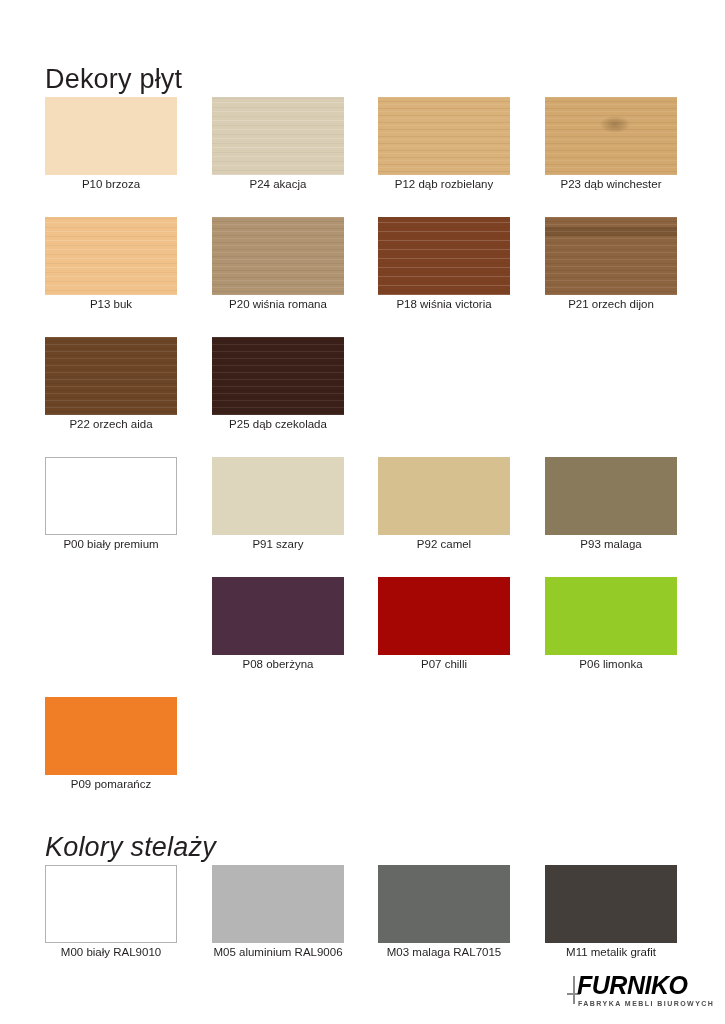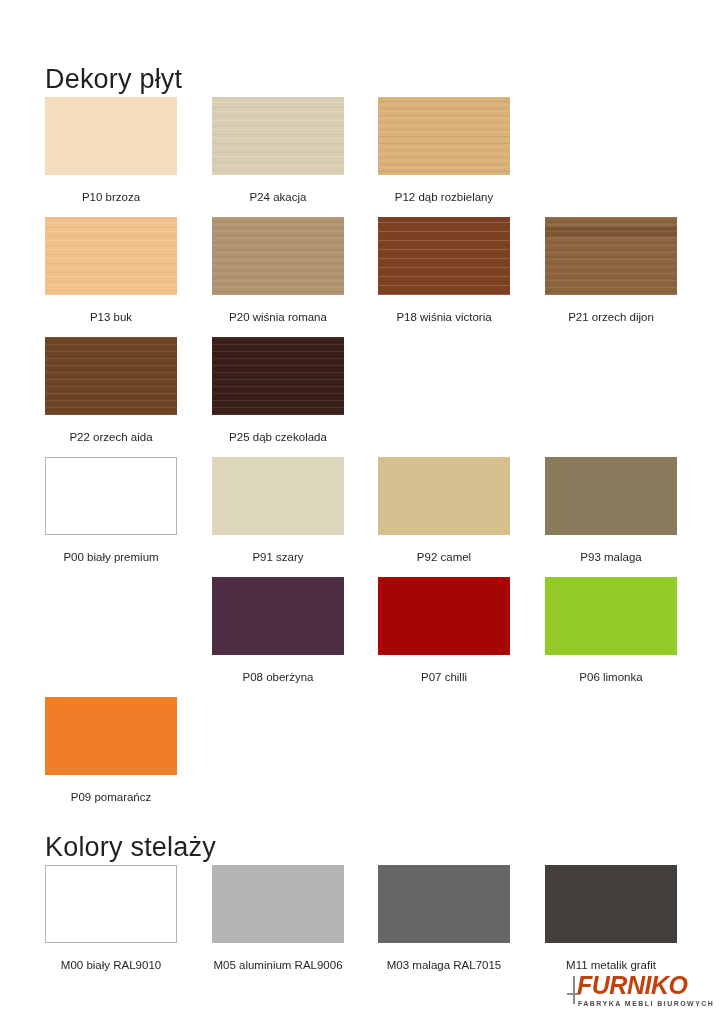--- a/index.html
+++ b/index.html
@@ -26,21 +26,21 @@
   .section-title {
     position: absolute;
     left: 45px;
     font-size: 27px;
     font-weight: 400;
     letter-spacing: 0.2px;
     color: #231f20;
     white-space: nowrap;
   }
   #title-dekory { top: 46px; }
-  #title-stelaze { top: 814px; }
+  #title-stelaze { top: 814px; font-style: italic; }
 
   
   .grid {
     position: absolute;
     left: 45px;
     width: 635px;
   }
   #grid-dekory { top: 97px; }
   #grid-stelaze { top: 865px; }
 
@@ -122,21 +122,21 @@
     position: absolute;
     left: 0;
     right: 0;
     top: 13%;
     height: 9px;
     background: rgba(60,35,15,0.22);
     pointer-events: none;
   }
 
   .label {
-    margin-top: 15px;
+    margin-top: 2px;
     text-align: center;
     font-size: 11.5px;
     line-height: 14px;
     color: #231f20;
     white-space: nowrap;
   }
 
   
   .logo {
     position: absolute;
@@ -170,21 +170,21 @@
   }
   .logo-word {
     position: absolute;
     left: 10px;
     top: 0px;
     font-family: "Liberation Sans", sans-serif;
     font-size: 25px;
     font-weight: bold;
     font-style: italic;
     letter-spacing: -0.5px;
-    color: #c2410c;
+    color: #000000;
     line-height: 26px;
   }
   .logo-tag {
     position: absolute;
     left: 11px;
     top: 27px;
     font-family: "Liberation Sans", sans-serif;
     font-size: 7px;
     font-weight: bold;
     letter-spacing: 1.45px;
@@ -207,20 +207,24 @@
           <div class="label">P10 brzoza</div>
         </div>
         <div class="cell c1">
           <div class="swatch grain-soft" style="background: rgb(217, 205, 180);"></div>
           <div class="label">P24 akacja</div>
         </div>
         <div class="cell c2">
           <div class="swatch grain" style="background: rgb(217, 177, 121);"></div>
           <div class="label">P12 dąb rozbielany</div>
         </div>
+        <div class="cell c3">
+          <div class="swatch grain grain-knot" style="background: rgb(210, 168, 111);"></div>
+          <div class="label">P23 dąb winchester</div>
+        </div>
       </div>
       <div class="row">
         <div class="cell c0">
           <div class="swatch grain-soft" style="background: rgb(240, 193, 136);"></div>
           <div class="label">P13 buk</div>
         </div>
         <div class="cell c1">
           <div class="swatch grain" style="background: rgb(176, 148, 113);"></div>
           <div class="label">P20 wiśnia romana</div>
         </div>

